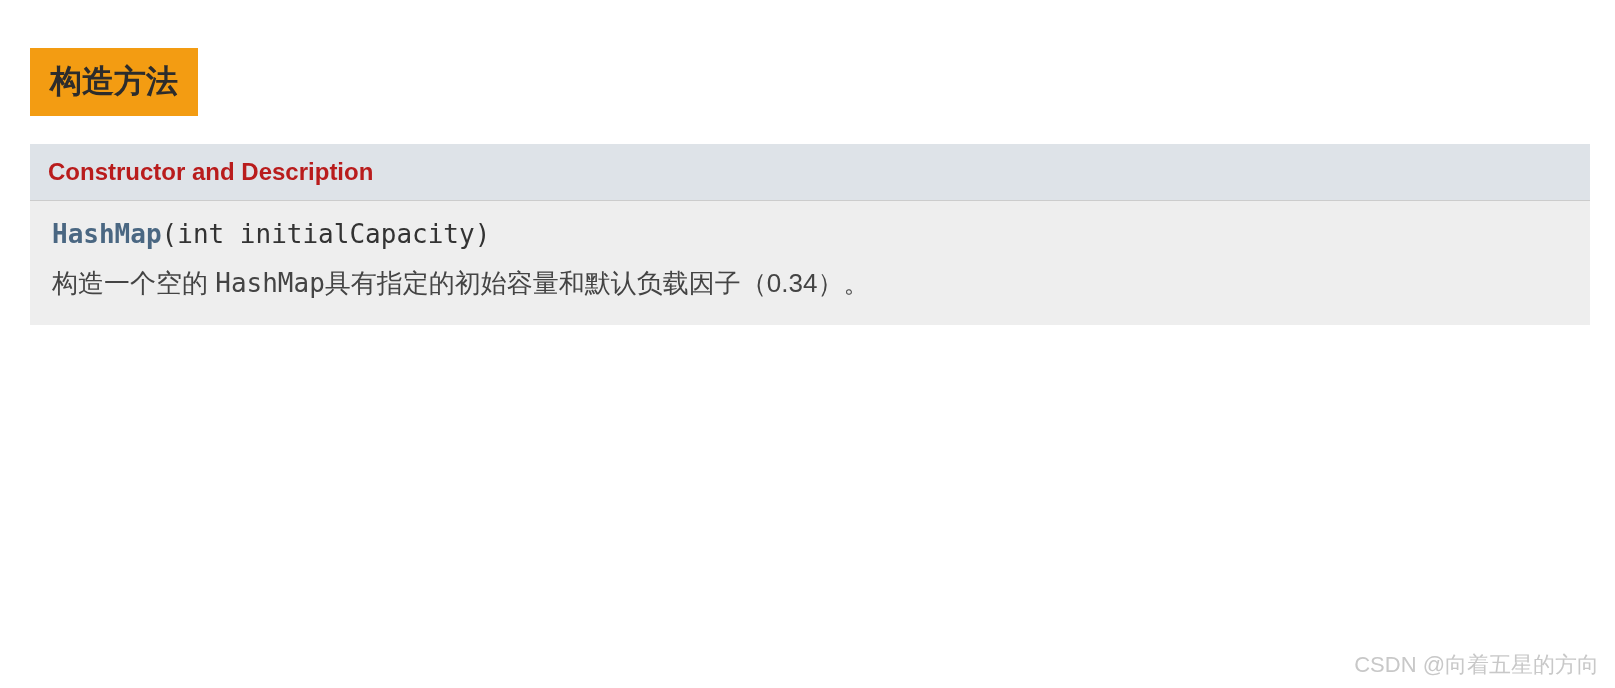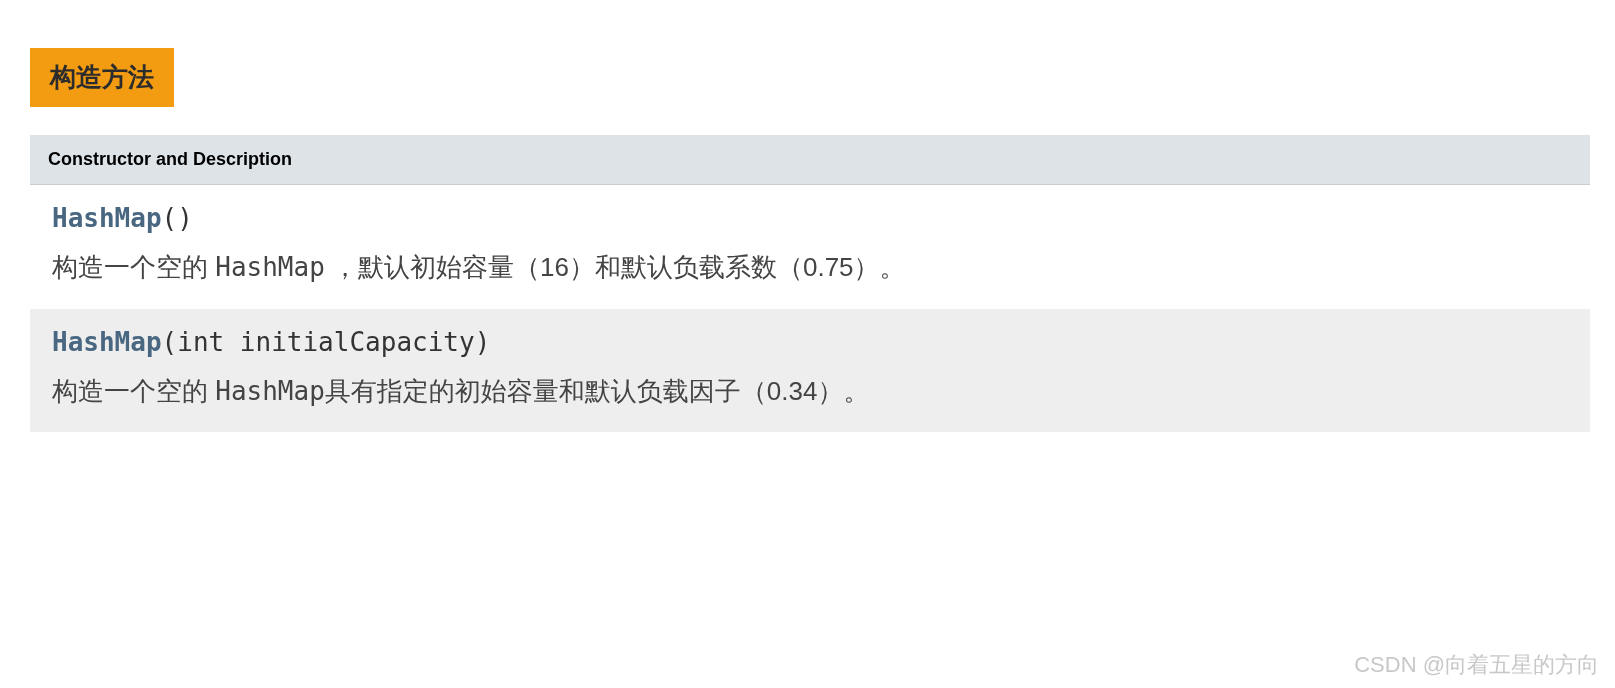--- a/index.html
+++ b/index.html
@@ -9,37 +9,37 @@
       width: 1615px;
       height: 688px;
       position: relative;
       color: #333;
     }
     .section-badge {
       display: inline-block;
       background: #f39c12;
       color: #2c2c2c;
       font-weight: 700;
-      font-size: 26px;
+      font-size: 32px;
       padding: 12px 20px;
       margin: 48px 0 28px 30px;
     }
     .doc-table {
       margin-left: 30px;
       width: 1560px;
       border-collapse: collapse;
       font-size: 24px;
     }
     .doc-table th {
       text-align: left;
       background: #dee3e8;
       font-weight: 700;
-      color: #000000;
+      color: #b91c1c;
       padding: 14px 18px;
-      font-size: 18px;
+      font-size: 24px;
       border-bottom: 1px solid #ccc;
     }
     .doc-table td {
       padding: 18px 22px 20px 22px;
       vertical-align: top;
     }
     .row-alt { background: #eeeeee; border-radius: 25px; }
     .row-norm { background: #ffffff; }
     .sig { margin-bottom: 14px; }
     .type-name {
@@ -77,30 +77,20 @@
 
 <div class="section-badge">构造方法</div>
 
 <table class="doc-table">
   <thead>
     <tr>
       <th>Constructor and Description</th>
     </tr>
   </thead>
   <tbody>
-    <tr class="row-norm">
-      <td>
-        <div class="sig">
-          <span class="type-name">HashMap</span><span class="params">()</span>
-        </div>
-        <div class="desc">
-          <span>构造一个空的 </span><span class="code-inline">HashMap</span><span> ，默认初始容量（16）和默认负载系数（0.75）。</span>
-        </div>
-      </td>
-    </tr>
     <tr class="row-alt">
       <td>
         <div class="sig">
           <span class="type-name">HashMap</span><span class="params">(int initialCapacity)</span>
         </div>
         <div class="desc">
           <span>构造一个空的 </span><span class="code-inline">HashMap</span><span>具有指定的初始容量和默认负载因子（0.34）。</span>
         </div>
       </td>
     </tr>

